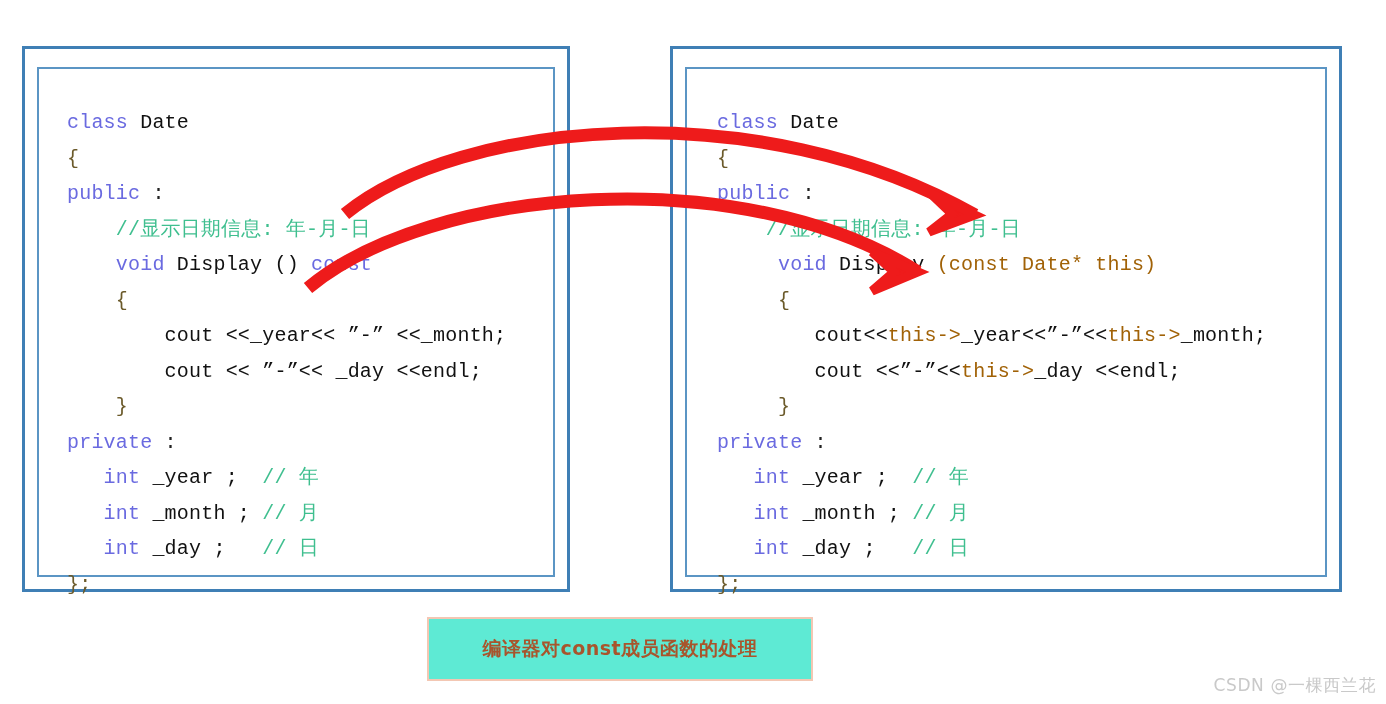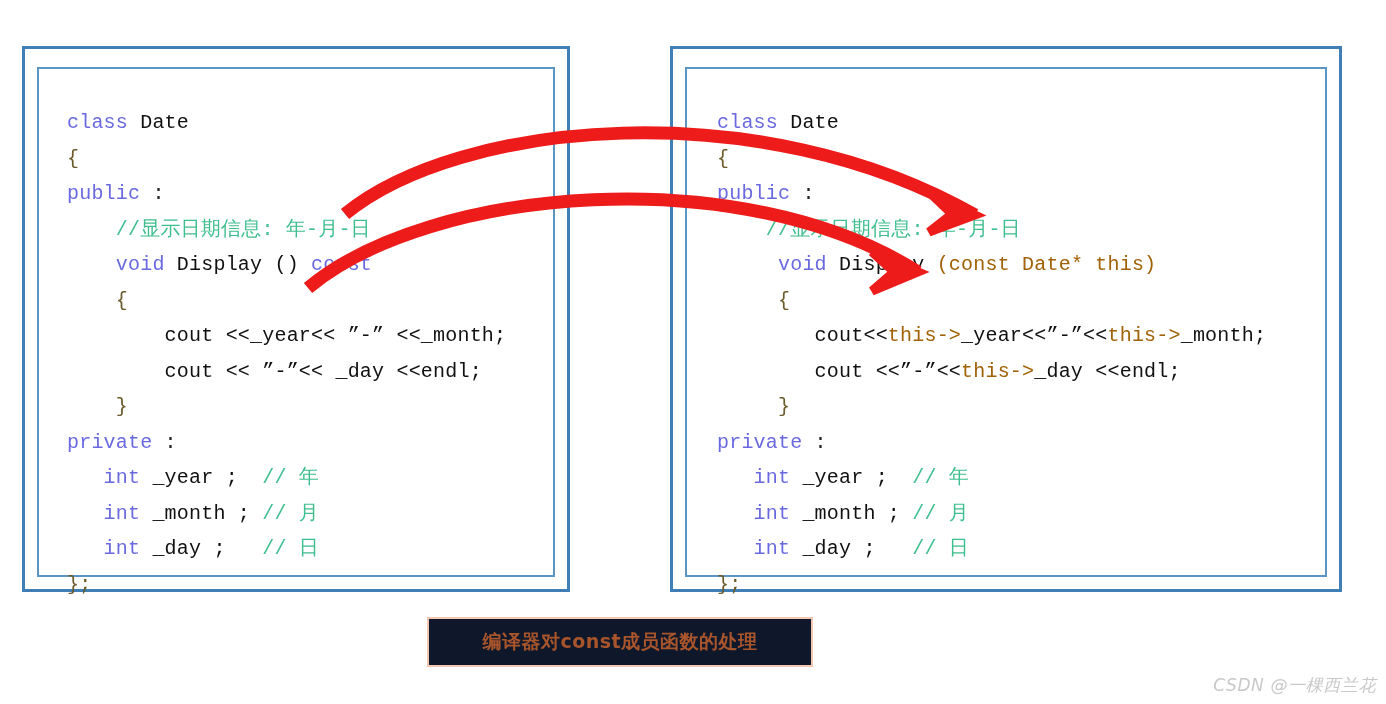--- a/index.html
+++ b/index.html
@@ -64,24 +64,24 @@
     width: 1386px; height: 704px;
     pointer-events: none;
   }
 
   
   #caption-box {
     position: absolute;
     left: 427px;
     top: 617px;
     width: 386px;
-    height: 50px;
+    height: 64px;
     box-sizing: border-box;
     border: 2px solid #f3c7b3;
-    background: #0f172a;
+    background: #5eead4;
     display: flex;
     align-items: center;
     justify-content: center;
   }
   #caption-text {
     font-family: "DejaVu Sans", "Liberation Sans", sans-serif;
     font-size: 19px;
     font-weight: bold;
     color: #a8552c;
     letter-spacing: 0.5px;
@@ -89,21 +89,20 @@
 
   
   #watermark {
     position: absolute;
     right: 10px;
     top: 674px;
     font-family: "DejaVu Sans", "Liberation Sans", sans-serif;
     font-size: 17px;
     color: #c9c9c9;
     letter-spacing: 0.6px;
-    font-style: italic;
   }
 </style>
 </head>
 <body>
 
 <div id="panel-left-outer" class="panel-outer">
   <div id="panel-left-inner" class="panel-inner">
     <div id="code-left" class="code"><span class="ln"><span class="kw">class </span><span class="id">Date</span></span><span class="ln"><span class="br">{</span></span><span class="ln"><span class="kw">public</span><span class="op"> :</span></span><span class="ln"><span class="op">    </span><span class="cmt">//显示日期信息: 年-月-日</span></span><span class="ln"><span class="op">    </span><span class="kw">void</span><span class="id"> Display () </span><span class="kw">const</span></span><span class="ln"><span class="br">    {</span></span><span class="ln"><span class="id">        cout &lt;&lt;_year&lt;&lt; ”-” &lt;&lt;_month;</span></span><span class="ln"><span class="id">        cout &lt;&lt; ”-”&lt;&lt; _day &lt;&lt;endl;</span></span><span class="ln"><span class="br">    }</span></span><span class="ln"><span class="kw">private</span><span class="op"> :</span></span><span class="ln"><span class="op">   </span><span class="kw">int</span><span class="id"> _year ;  </span><span class="cmt">// 年</span></span><span class="ln"><span class="op">   </span><span class="kw">int</span><span class="id"> _month ; </span><span class="cmt">// 月</span></span><span class="ln"><span class="op">   </span><span class="kw">int</span><span class="id"> _day ;   </span><span class="cmt">// 日</span></span><span class="ln"><span class="br">};</span></span></div>
   </div>
 </div>

